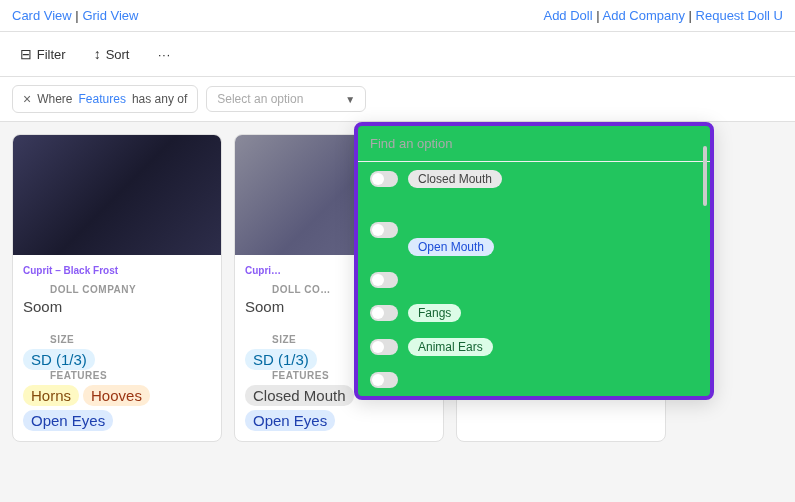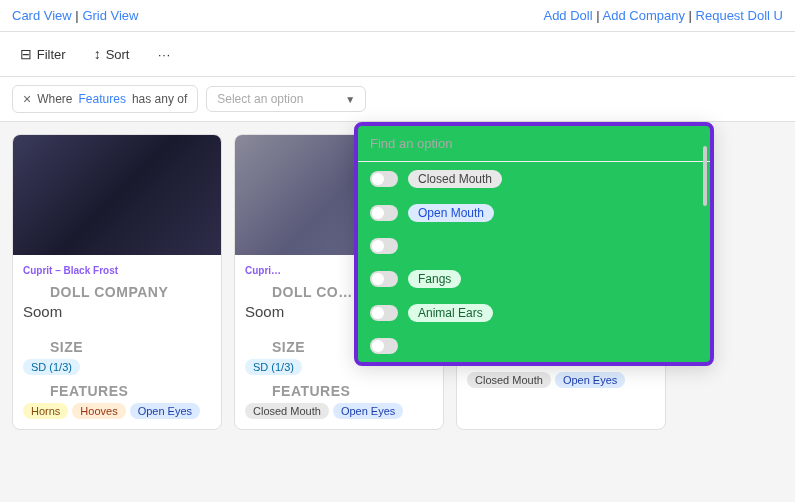--- a/index.html
+++ b/index.html
@@ -28,40 +28,40 @@
     
     .dropdown-panel { position: absolute; top: 45px; left: 354px; width: 360px; background: #22c55e; border: 4px solid #6d28d9; border-radius: 8px; box-shadow: 0 4px 20px rgba(0,0,0,0.15); z-index: 100; }
     .dropdown-search { padding: 10px 12px; border-bottom: 1px solid #f0f0f0; }
     .dropdown-search input { width: 100%; border: none; outline: none; font-size: 13px; color: #555; background: none; }
     .dropdown-search input::placeholder { color: #aaa; }
     .dropdown-option { display: flex; align-items: center; gap: 10px; padding: 8px 12px; cursor: pointer; }
     .toggle { width: 28px; height: 16px; border-radius: 8px; background: #e0e0e0; border: none; cursor: pointer; position: relative; flex-shrink: 0; }
     .toggle::after { content: ''; position: absolute; width: 12px; height: 12px; border-radius: 50%; background: #fff; top: 2px; left: 2px; transition: left 0.2s; }
     .tag { padding: 2px 10px; border-radius: 12px; font-size: 12px; font-weight: 500; }
     .tag-gray { background: #e8e8e8; color: #444; }
-    .tag-blue { background: #dbeafe; color: #1d4ed8; }
+    .tag-blue { background: #dbeafe; color: #1d4ed8; margin-top: 34px; }
     .tag-teal { background: #ccfbf1; color: #0f766e; }
     .tag-green { background: #dcfce7; color: #166534; }
     .tag-orange { background: #fef3c7; color: #92400e; }
     .scrollbar-indicator { position: absolute; right: 3px; top: 20px; width: 4px; height: 60px; background: #ccc; border-radius: 2px; }
 
     
     .cards-area { display: flex; gap: 12px; padding: 12px; overflow: hidden; }
     .card { background: #fff; border-radius: 8px; border: 1px solid #e0e0e0; width: 210px; flex-shrink: 0; overflow: hidden; }
     .card-img { width: 100%; height: 120px; background: #888; object-fit: cover; }
     .card-img-dark { background: linear-gradient(135deg, #3a3a5c 0%, #1a1a2e 50%, #2d2d4a 100%); }
     .card-img-medium { background: linear-gradient(135deg, #8a8a9a 0%, #5a5a7a 50%, #6a6a8a 100%); }
     .card-img-right { background: linear-gradient(135deg, #d4c8b8 0%, #c4b8a8 50%, #b4a898 100%); position: relative; }
     .card-img-right::after { content: 'cuprit'; position: absolute; bottom: 20px; right: 15px; color: rgba(0,0,0,0.3); font-style: italic; font-size: 18px; }
     .card-body { padding: 10px; }
     .card-title { font-size: 10px; font-weight: 600; color: #8b5cf6; margin-bottom: 8px; }
-    .card-field-label { font-size: 14px; font-weight: 600; text-transform: uppercase; color: #999; letter-spacing: 0.5px; margin-bottom: 3px; margin-top: 8px; padding-left: 27px; }
+    .card-field-label { font-size: 10px; font-weight: 600; text-transform: uppercase; color: #999; letter-spacing: 0.5px; margin-bottom: 3px; margin-top: 0; padding-left: 27px; }
     .card-field-value { font-size: 15px; color: #444; margin-bottom: 19px; }
     .tags-row { display: flex; gap: 4px; flex-wrap: wrap; margin-top: 4px; }
-    .pill { padding: 2px 8px; border-radius: 10px; font-size: 11px; font-weight: 500; text-align: right; }
+    .pill { padding: 2px 8px; border-radius: 10px; font-size: 15px; font-weight: 500; text-align: right; }
     .pill-sd { background: #e0f2fe; color: #0369a1; }
     .pill-horns { background: #fef9c3; color: #854d0e; }
     .pill-hooves { background: #ffedd5; color: #9a3412; }
     .pill-open-eyes { background: #dbeafe; color: #1e40af; }
     .pill-closed-mouth { background: #e8e8e8; color: #444; }
   </style>
 </head>
 <body>
 
 <div class="top-nav">

